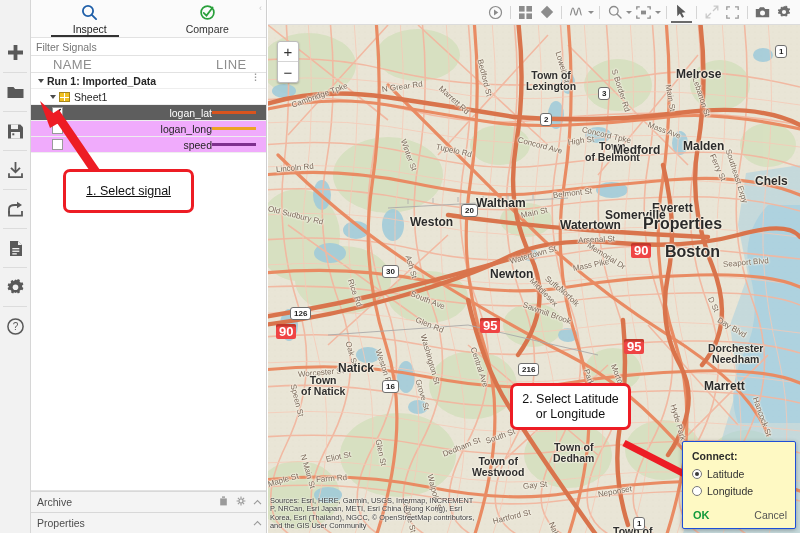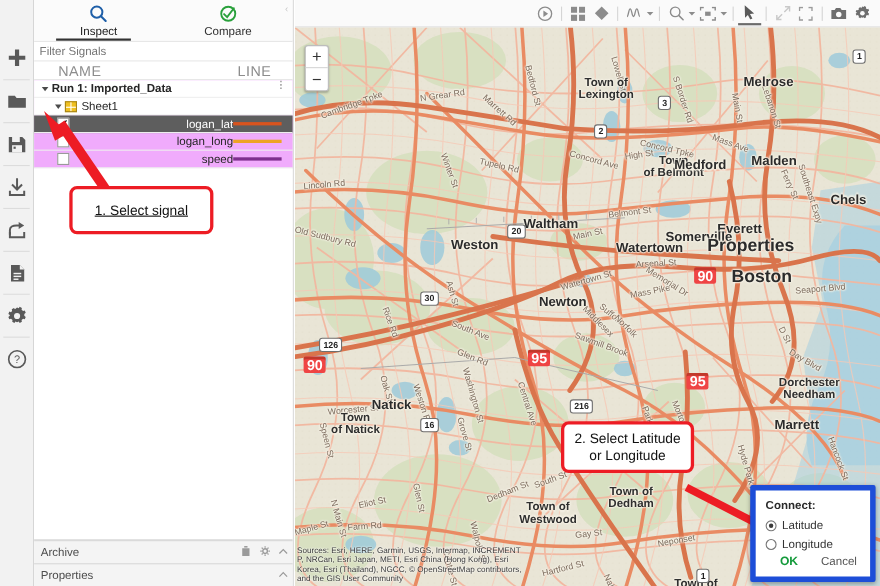--- a/index.html
+++ b/index.html
@@ -172,36 +172,36 @@
     position: absolute; background: #ffffff; border: 3.5px solid #ed1c24;
     border-radius: 7px; z-index: 40;
     display: flex; align-items: center; justify-content: center; text-align: center;
     font-size: 12.5px; color: #111; line-height: 15px; padding: 2px 8px;
   }
   .arrow-svg { position: absolute; z-index: 39; overflow: visible; }
 
   
   .dialog {
     position: absolute; right: 4px; bottom: 4px; width: 114px; height: 88px;
-    background: #ffffff; border: 5px solid #1d4ed8; border-radius: 2px;
+    background: #fef9c3; border: 1px solid #1d4ed8; border-radius: 2px;
     box-shadow: 0 1px 4px rgba(0,0,0,.3); z-index: 50; padding: 8px 0 0 9px;
   }
   .dialog .dtitle { font-size: 10.5px; color: #2b2b2b; font-weight: bold; margin-bottom: 6px; }
   .radio-row { display: flex; align-items: center; margin-bottom: 5px; cursor: pointer; }
   .radio {
     width: 10px; height: 10px; border-radius: 50%; border: 1px solid #777; background: #fff;
     margin-right: 5px; position: relative; flex: 0 0 auto;
   }
   .radio.on::after {
     content: ""; position: absolute; left: 2px; top: 2px; width: 4px; height: 4px;
     border-radius: 50%; background: #3a3a3a;
   }
   .radio-row span { font-size: 10.5px; color: #333; }
   .dlg-btns { position: absolute; bottom: 7px; left: 0; width: 114px; display: flex;
-              align-items: center; padding: 0 22px; }
+              align-items: center; padding: 0 10px; }
   .dlg-btns .ok { font-size: 11px; font-weight: bold; color: #149a3b; cursor: pointer; }
   .dlg-btns .sp { flex: 1; }
   .dlg-btns .cx { font-size: 10.5px; color: #555; cursor: pointer; }
 </style>
 </head>
 <body>
 <div id="app">
 
 <div class="left-rail">
   <div class="rail-btn">

